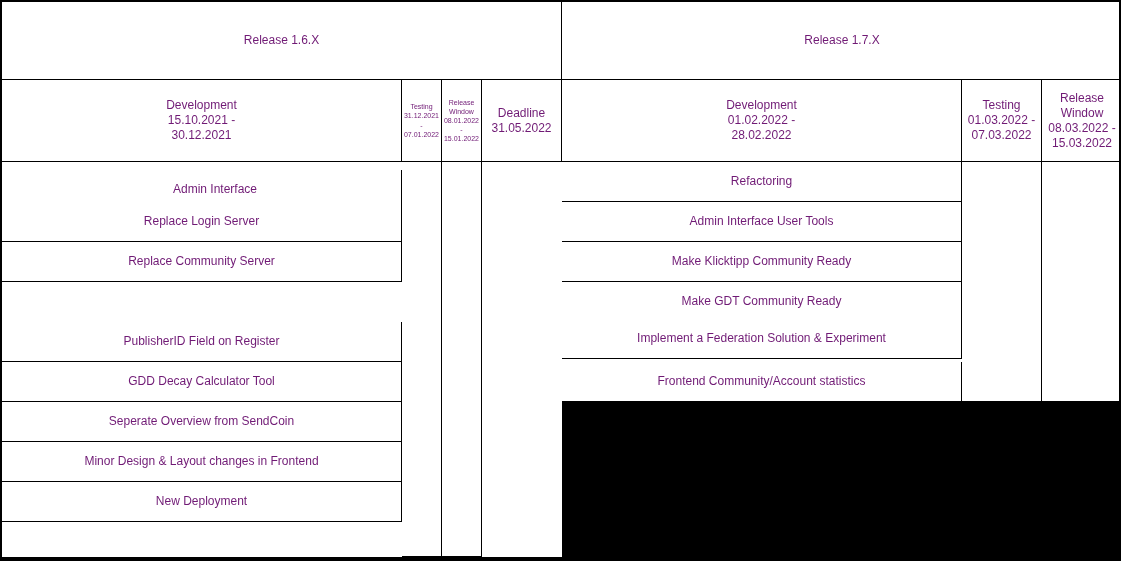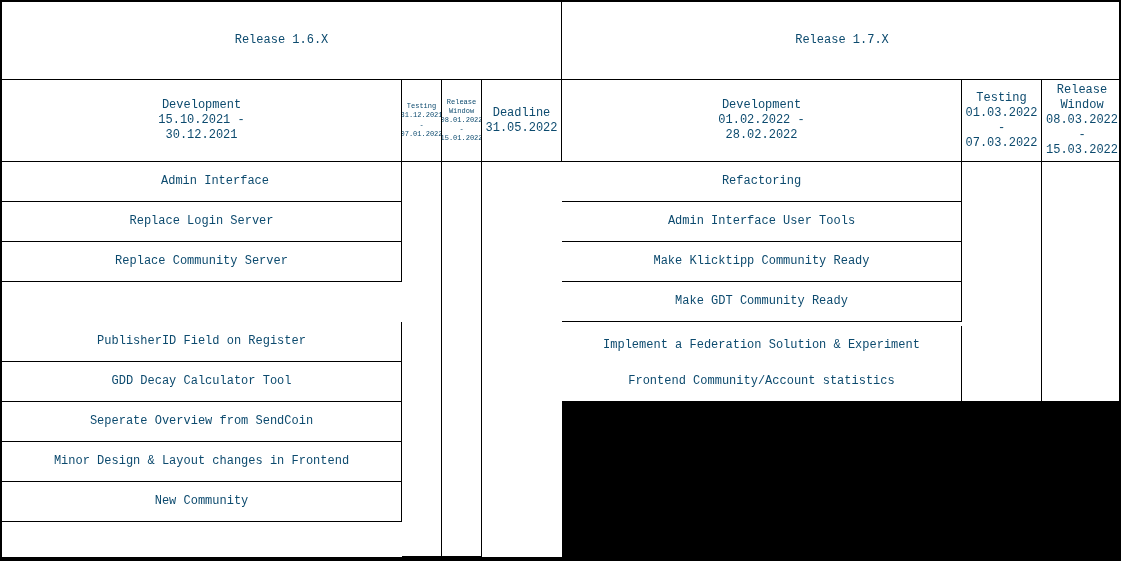--- a/index.html
+++ b/index.html
@@ -9,22 +9,22 @@
   }
   .canvas {
     position: relative;
     width: 1121px;
     height: 561px;
     box-sizing: border-box;
     background: #ffffff;
     border: 2px solid #000000;
     border-bottom-width: 4px;
     overflow: hidden;
-    font-family: Liberation Mono, monospace;
-    color: #0c4a6e;
+    font-family: Liberation Sans, sans-serif;
+    color: #701a75;
   }
   .cell {
     position: absolute;
     box-sizing: border-box;
     display: flex;
     align-items: center;
     justify-content: center;
     text-align: center;
     white-space: pre-line;
     font-size: 12px;
@@ -51,33 +51,33 @@
   .r16-dev-h   { left: 0px;    top: 78px; width: 400px; height: 82px; }
   .r16-test-h  { left: 400px;  top: 78px; width: 40px;  height: 82px; }
   .r16-rw-h    { left: 440px;  top: 78px; width: 40px;  height: 82px; }
   .r16-dl-h    { left: 480px;  top: 78px; width: 80px;  height: 82px; }
   .r17-dev-h   { left: 560px;  top: 78px; width: 400px; height: 82px; }
   .r17-test-h  { left: 960px;  top: 78px; width: 80px;  height: 82px; }
   .r17-rw-h    { left: 1040px; top: 78px; width: 81px;  height: 82px; }
 
   
   .l-row { left: 0px; width: 400px; height: 40px; }
-  .l0 { top: 160px; padding-left: 27px; } .l1 { top: 200px; } .l2 { top: 240px; text-align: right; } .l3 { top: 280px; }
+  .l0 { top: 168px; padding-left: 27px; } .l1 { top: 200px; } .l2 { top: 240px; text-align: right; } .l3 { top: 280px; }
   .l4 { top: 320px; } .l5 { top: 360px; } .l6 { top: 400px; } .l7 { top: 440px; }
   .l8 { top: 480px; } .l9 { top: 520px; }
 
   
   .r16-test-col { left: 400px; top: 160px; width: 40px; height: 395px; }
   .r16-rw-col   { left: 440px; top: 160px; width: 40px; height: 395px; }
   .r16-dl-col   { left: 480px; top: 160px; width: 80px; height: 395px; }
 
   
   .r-row { left: 560px; width: 400px; height: 40px; }
   .r0 { top: 160px; } .r1 { top: 200px; } .r2 { top: 240px; }
-  .r3 { top: 280px; } .r4 { top: 324px; } .r5 { top: 360px; }
+  .r3 { top: 280px; } .r4 { top: 317px; } .r5 { top: 360px; }
 
   .r17-test-col { left: 960px;  top: 160px; width: 80px; height: 240px; }
   .r17-rw-col   { left: 1040px; top: 160px; width: 81px; height: 240px; }
 
   
   .black-region { left: 560px; top: 400px; width: 561px; height: 161px; }
 </style>
 </head>
 <body>
 
@@ -112,21 +112,21 @@
 08.03.2022 -
 15.03.2022</div>
 
   <div class="cell l-row l0">Admin Interface</div>
   <div class="cell l-row l1">Replace Login Server</div>
   <div class="cell l-row l2">Replace Community Server</div>
   <div class="cell l-row l4">PublisherID Field on Register</div>
   <div class="cell l-row l5">GDD Decay Calculator Tool</div>
   <div class="cell l-row l6">Seperate Overview from SendCoin</div>
   <div class="cell l-row l7">Minor Design &amp; Layout changes in Frontend</div>
-  <div class="cell l-row l8">New Community</div>
+  <div class="cell l-row l8">New Deployment</div>
 
   <div class="cell r16-test-col"></div>
   <div class="cell r16-rw-col"></div>
 
   <div class="cell r-row r0">Refactoring</div>
   <div class="cell r-row r1">Admin Interface User Tools</div>
   <div class="cell r-row r2">Make Klicktipp Community Ready</div>
   <div class="cell r-row r3">Make GDT Community Ready</div>
   <div class="cell r-row r4">Implement a Federation Solution &amp; Experiment</div>
   <div class="cell r-row r5">Frontend Community/Account statistics</div>

